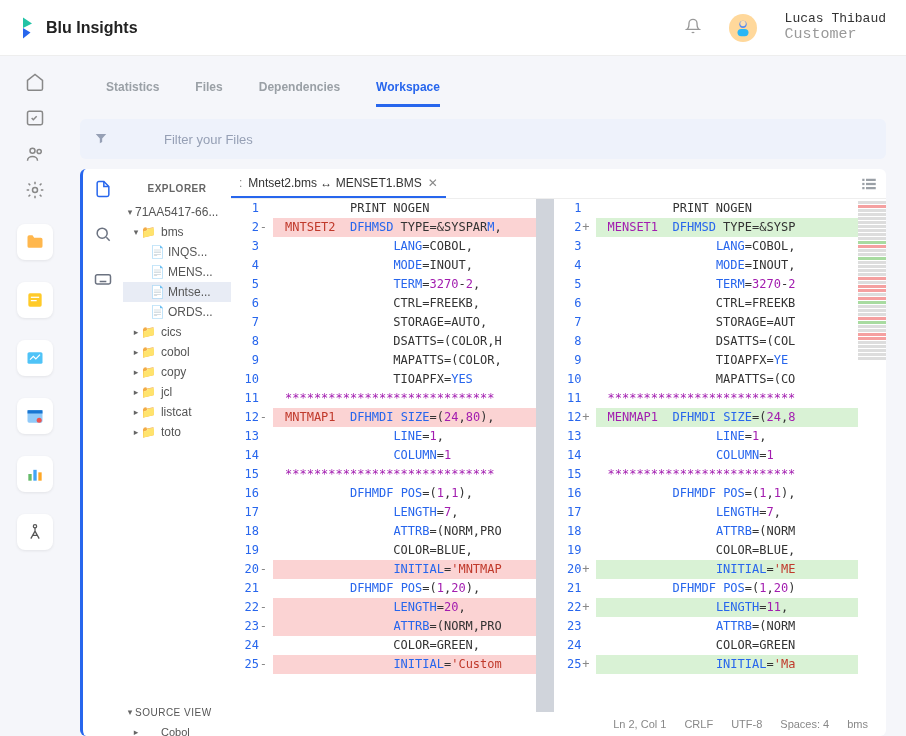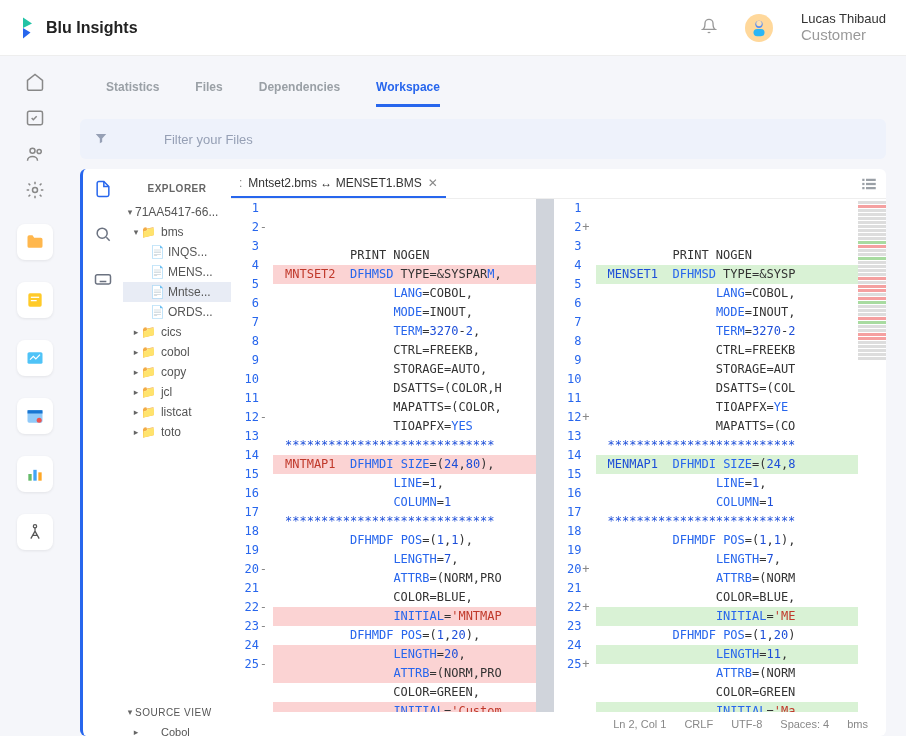--- a/index.html
+++ b/index.html
@@ -2,21 +2,21 @@
 <html><head>
 <meta charset="utf-8">
 <style>
 * { box-sizing: border-box; margin: 0; padding: 0; }
 body { font-family: -apple-system, BlinkMacSystemFont, "Segoe UI", Helvetica, Arial, sans-serif; font-size: 13px; color: #333; background: #f5f6fa; width: 906px; height: 736px; overflow: hidden; }
 
 
 .header { height: 56px; background: #fff; display: flex; align-items: center; padding: 0 20px; border-bottom: 1px solid #eee; }
 .logo { display: flex; align-items: center; font-weight: 700; font-size: 16px; color: #222; }
 .logo-mark { width: 18px; height: 22px; margin-right: 8px; }
-.header-right { margin-left: auto; display: flex; align-items: center; gap: 28px; }
+.header-right { margin-left: auto; display: flex; align-items: center; gap: 28px; font-family: Liberation Mono, monospace; }
 .bell-icon { color: #999; }
 .avatar { width: 28px; height: 28px; border-radius: 50%; background: #ffd89b; display: flex; align-items: center; justify-content: center; }
 .user-info { display: flex; flex-direction: column; line-height: 1.2; }
 .user-name { font-size: 13px; color: #333; }
 .user-role { font-size: 15px; color: #999; }
 
 
 .app-body { display: flex; height: calc(100% - 56px); }
 .side-rail { width: 70px; background: #f5f6fa; display: flex; flex-direction: column; align-items: center; padding-top: 14px; gap: 12px; }
 .rail-icon { width: 24px; height: 24px; display: flex; align-items: center; justify-content: center; color: #888; cursor: pointer; }
@@ -48,26 +48,26 @@
 .file-icon { color: #555; margin: 0 3px 0 5px; }
 
 .editor-area { flex: 1; display: flex; flex-direction: column; overflow: hidden; }
 .editor-tabs { height: 30px; display: flex; align-items: center; border-bottom: 1px solid #eee; }
 .ed-tab { display: flex; align-items: center; height: 100%; padding: 0 8px; font-size: 12px; border-bottom: 2px solid #2766ed; gap: 6px; }
 .ed-tab .close { cursor: pointer; color: #888; }
 .editor-body { flex: 1; display: flex; overflow: hidden; font-family: Consolas, Menlo, monospace; font-size: 12px; position: relative; }
 .pane { flex: 1; overflow: hidden; display: flex; }
 .gutter { width: 42px; text-align: right; color: #2766ed; padding-right: 6px; line-height: 19px; }
 .gutter .ln { height: 19px; }
-.code { flex: 1; position: relative; margin-top: 47px; }
+.code { flex: 1; position: relative; }
 .codeline { height: 19px; line-height: 19px; white-space: pre; overflow: hidden; padding-left: 12px; }
 .codeline.diff-r { background: #fbd3d3; }
 .codeline.diff-g { background: #d9f2d5; }
 .kw-blue { color: #2766ed; }
-.kw-green { color: #1d4ed8; }
+.kw-green { color: #a21caf; }
 .kw-red { color: #c0392b; }
 .str { color: #c0392b; }
 .sep-col { width: 18px; background: #d0d4db; }
 
 .minimap { width: 28px; display: flex; flex-direction: column; padding-top: 2px; gap:1px; }
 .mm { height: 3px; }
 .mm.r { background: #f5a0a0; }
 .mm.g { background: #a8dba0; }
 .mm.n { background: #ddd; }
 

